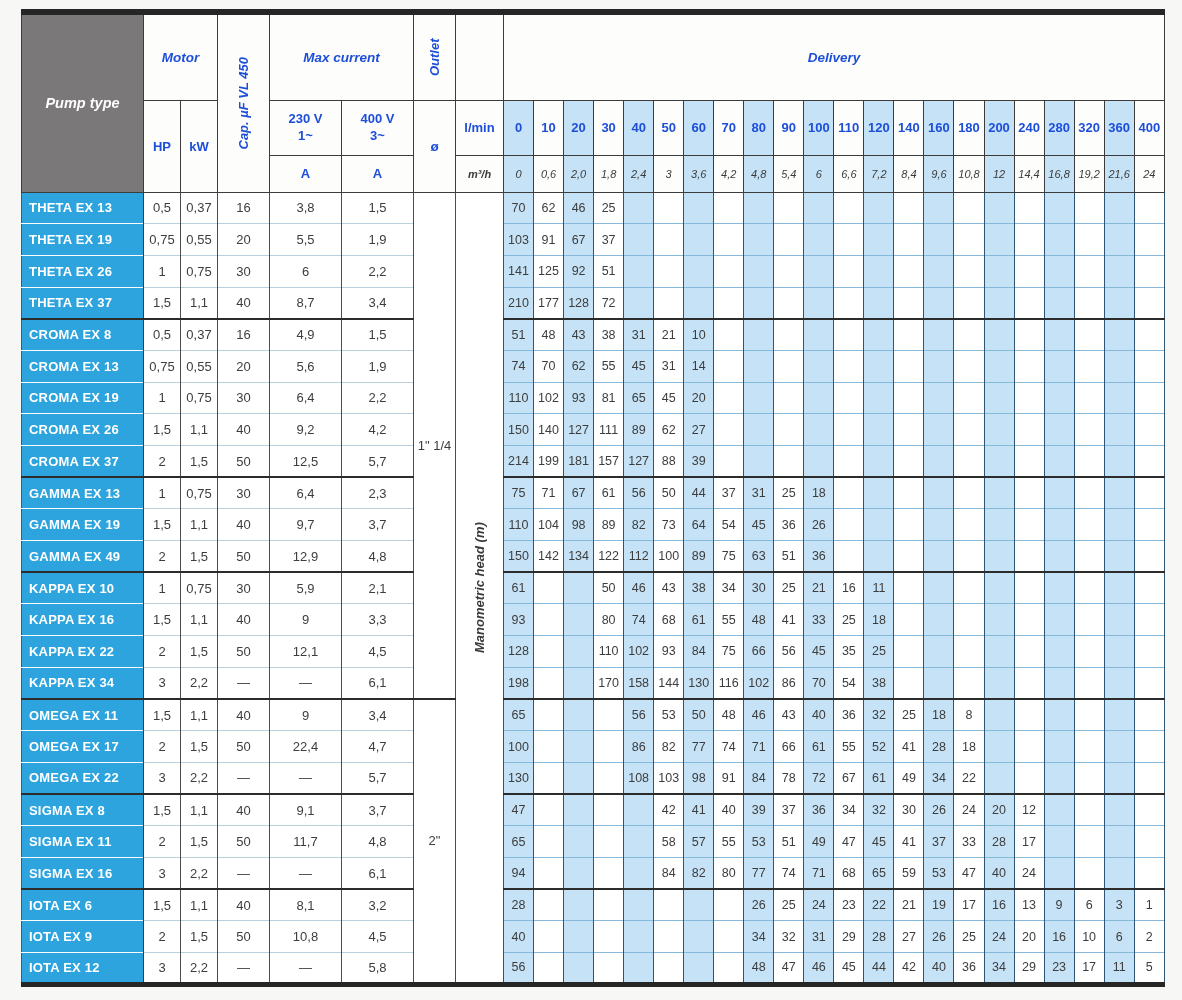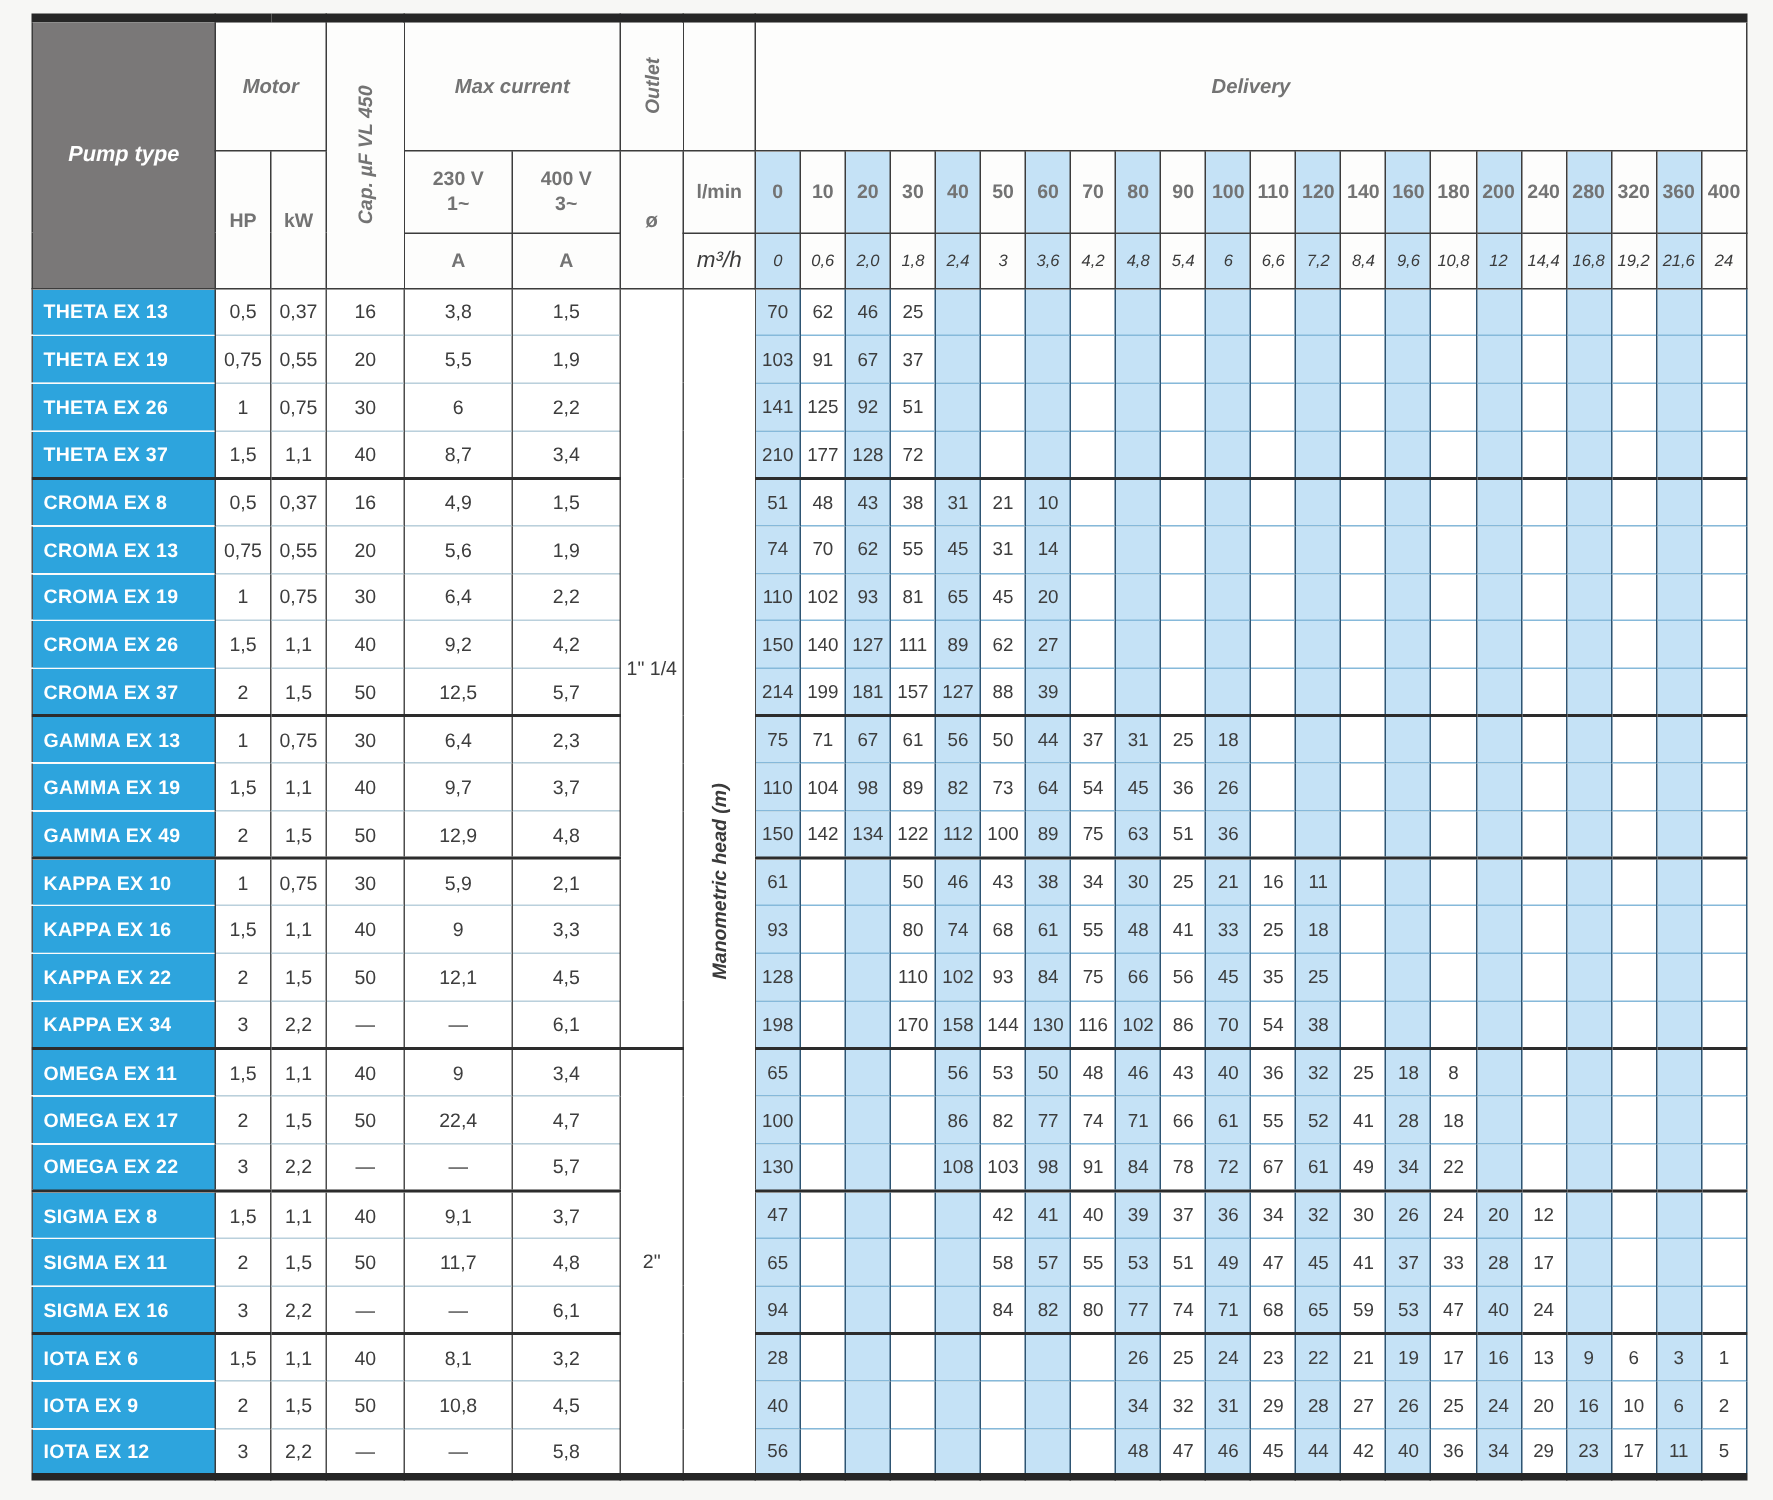--- a/index.html
+++ b/index.html
@@ -8,21 +8,21 @@
 
   table.pump {
     position:absolute; left:21px; top:9px; width:1144px;
     border-collapse:collapse; table-layout:fixed;
     border-top:6px solid #262626; border-bottom:5px solid #262626;
     border-left:1px solid #555; border-right:1px solid #555;
   }
   th, td { overflow:hidden; text-align:center; vertical-align:middle; }
 
   
-  thead th { border:1px solid #3c3c3c; background:#fdfdfc; color:#737373;
+  thead th { border:1px solid #3c3c3c; background:#fdfdfc; color:#1d4ed8;
              font-size:13.5px; font-weight:bold; }
   thead tr.rA { height:88px; }
   thead tr.rB { height:55px; }
   thead tr.rC { height:37px; }
   th.it { font-style:italic; }
   th.pumptype { background:var(--hdr-gray); color:#fff; font-size:14.5px; font-style:italic;margin-left:46px; }
   th.v2 { white-space:pre-line; line-height:1.25; }
   th.small { font-size:13px; }
   th.fl { font-size:13px; }
   th.fm { font-size:11px; font-style:italic; font-weight:normal; color:#3b3b3b; }
@@ -106,21 +106,21 @@
           <th class="fl sh">200</th>
           <th class="fl">240</th>
           <th class="fl sh">280</th>
           <th class="fl">320</th>
           <th class="fl sh">360</th>
           <th class="fl">400</th>
         </tr>
       <tr class="rC">
         <th class="small">A</th>
         <th class="small">A</th>
-        <th class="fm" style="font-size:15px;font-weight:normal;">m³/h</th>
+        <th class="fm" style="font-size:11px;font-weight:bold;">m³/h</th>
       <th class="fm sh">0</th>
           <th class="fm">0,6</th>
           <th class="fm sh">2,0</th>
           <th class="fm">1,8</th>
           <th class="fm sh">2,4</th>
           <th class="fm">3</th>
           <th class="fm sh">3,6</th>
           <th class="fm">4,2</th>
           <th class="fm sh">4,8</th>
           <th class="fm">5,4</th>

